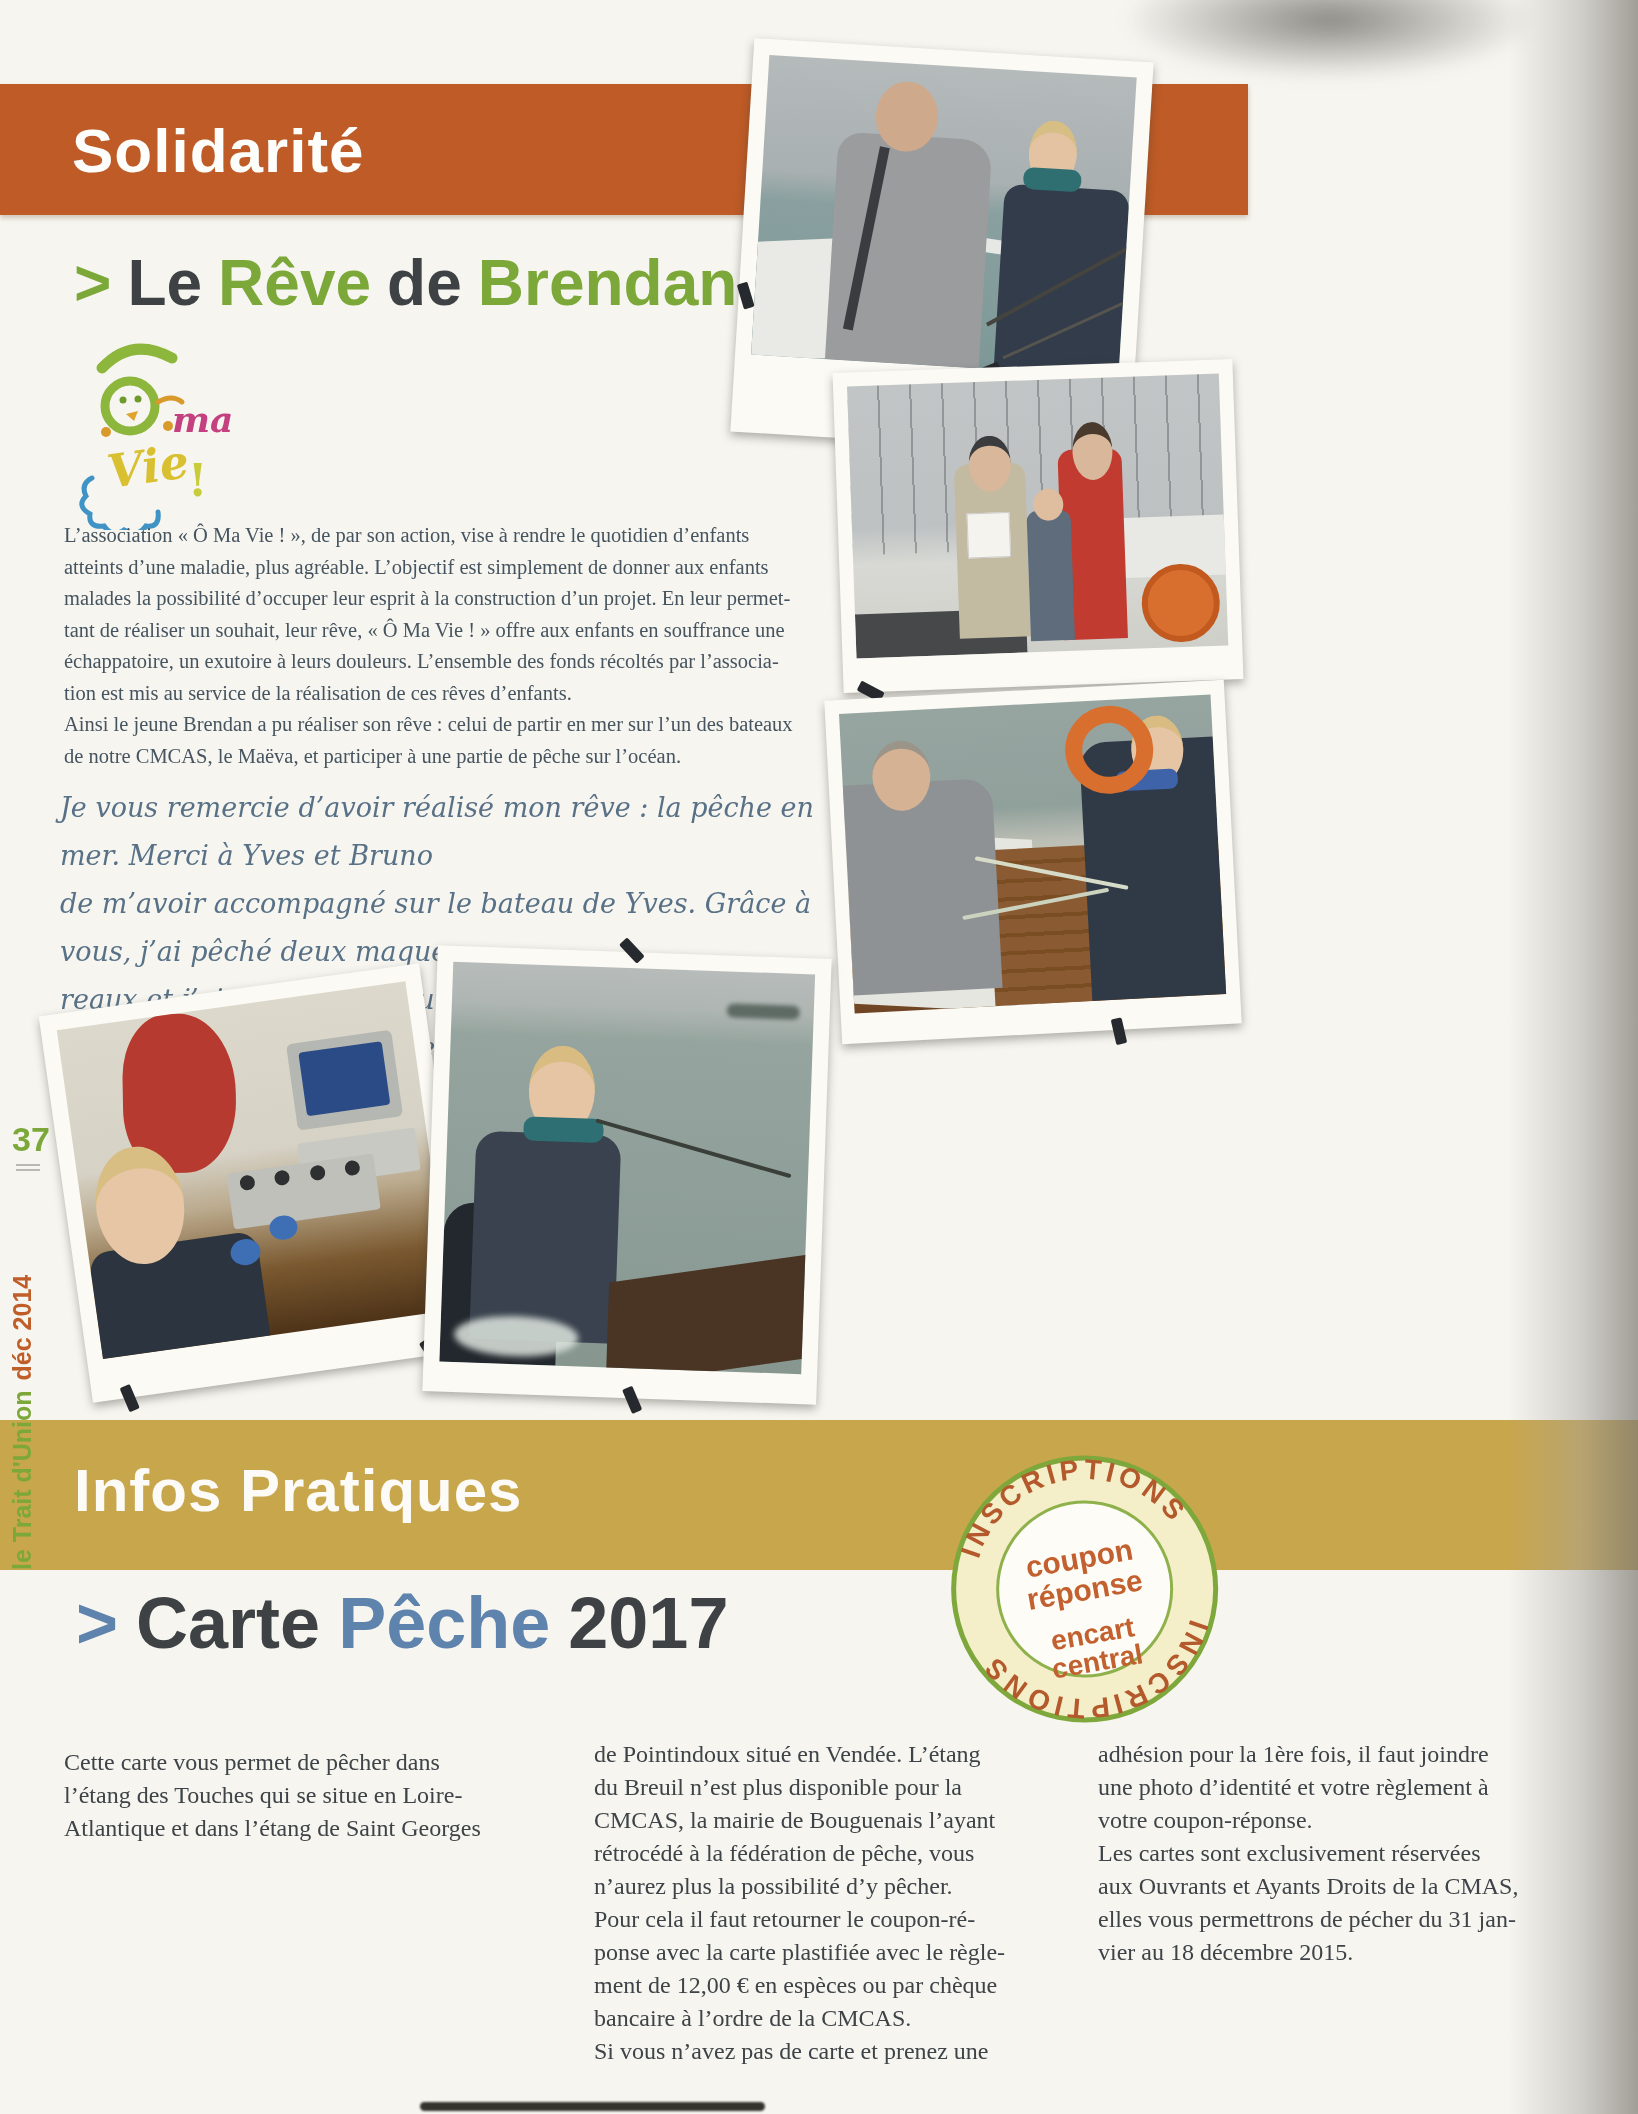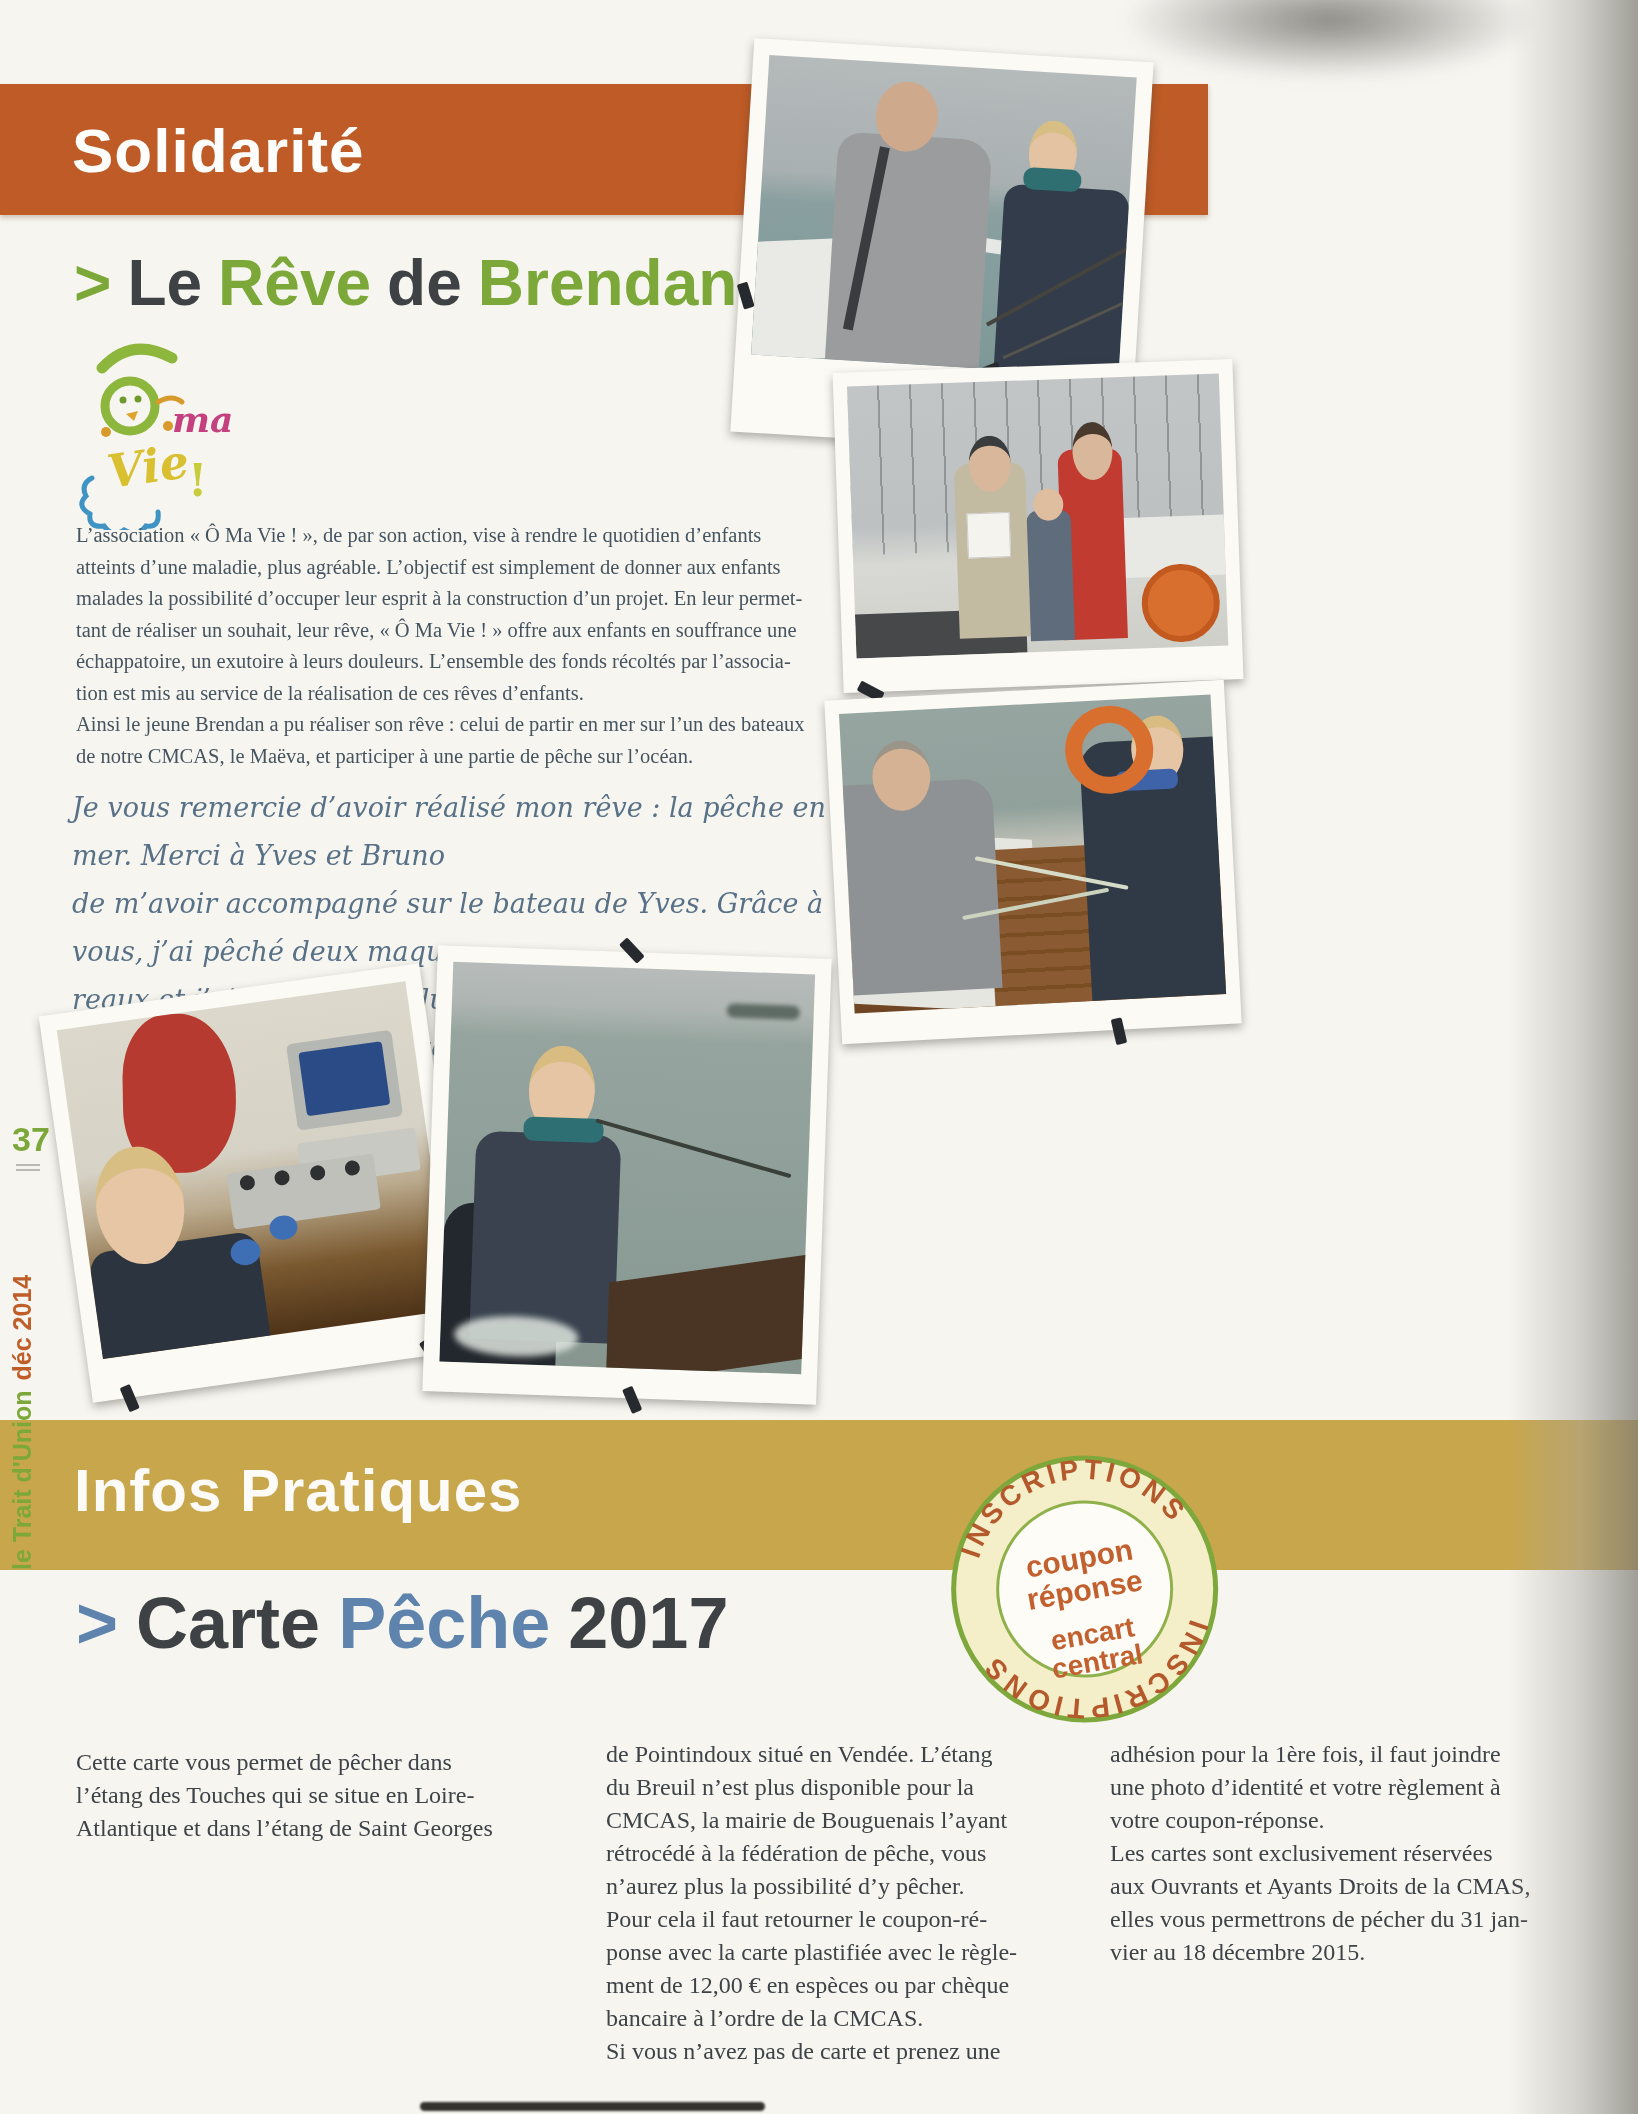--- a/index.html
+++ b/index.html
@@ -1,30 +1,30 @@
 <!DOCTYPE html>
 <html><head>
 <meta charset="utf-8">
 <style>
   html,body{margin:0;padding:0;}
   .page{position:relative;width:1638px;height:2114px;background:#F6F5F0;overflow:hidden;
         font-family:"Liberation Sans",sans-serif;}
   .abs{position:absolute;}
-  .pre{white-space:pre-line;margin-left:12px;}
+  .pre{white-space:pre-line;}
 
   
   .edge-strip{right:0;top:0;width:130px;height:2114px;z-index:50;pointer-events:none;
     background:linear-gradient(to right,rgba(175,172,165,0) 0%,rgba(165,162,155,.45) 55%,rgba(125,122,115,.7) 100%);}
   .corner-shadow{left:1120px;top:-40px;width:420px;height:120px;z-index:4;
     background:radial-gradient(ellipse at center,rgba(70,68,62,.6),rgba(70,68,62,0) 70%);filter:blur(8px);}
   .bottom-line{left:420px;top:2102px;width:345px;height:9px;background:#34332E;border-radius:5px;filter:blur(1px);z-index:6;}
 
   
   .banner1{left:0;top:84px;width:1208px;height:131px;background:#BF5B26;z-index:1;
-    box-shadow:0 3px 5px rgba(90,50,20,.25);}
+    box-shadow:0 3px 5px rgba(90,50,20,.25);padding-left:40px;}
   .banner1 span{position:absolute;left:72px;top:50%;transform:translateY(-50%);
     color:#FDFDFB;font-size:62px;font-weight:bold;letter-spacing:1px;}
   .headline1{left:74px;top:246px;z-index:2;font-weight:bold;font-size:64px;white-space:nowrap;}
   .headline1 span{margin-right:16px;}
   .hl-green{color:#7CA83A;} .hl-dark{color:#3E4245;} .hl-blue{color:#5E83AD;}
 
   .logo-box{left:76px;top:330px;z-index:2;text-align:center;}
 
   .body1{left:64px;top:520px;width:790px;z-index:2;
     font-family:"Liberation Serif",serif;font-size:20.5px;line-height:31.5px;color:#46545F;}

